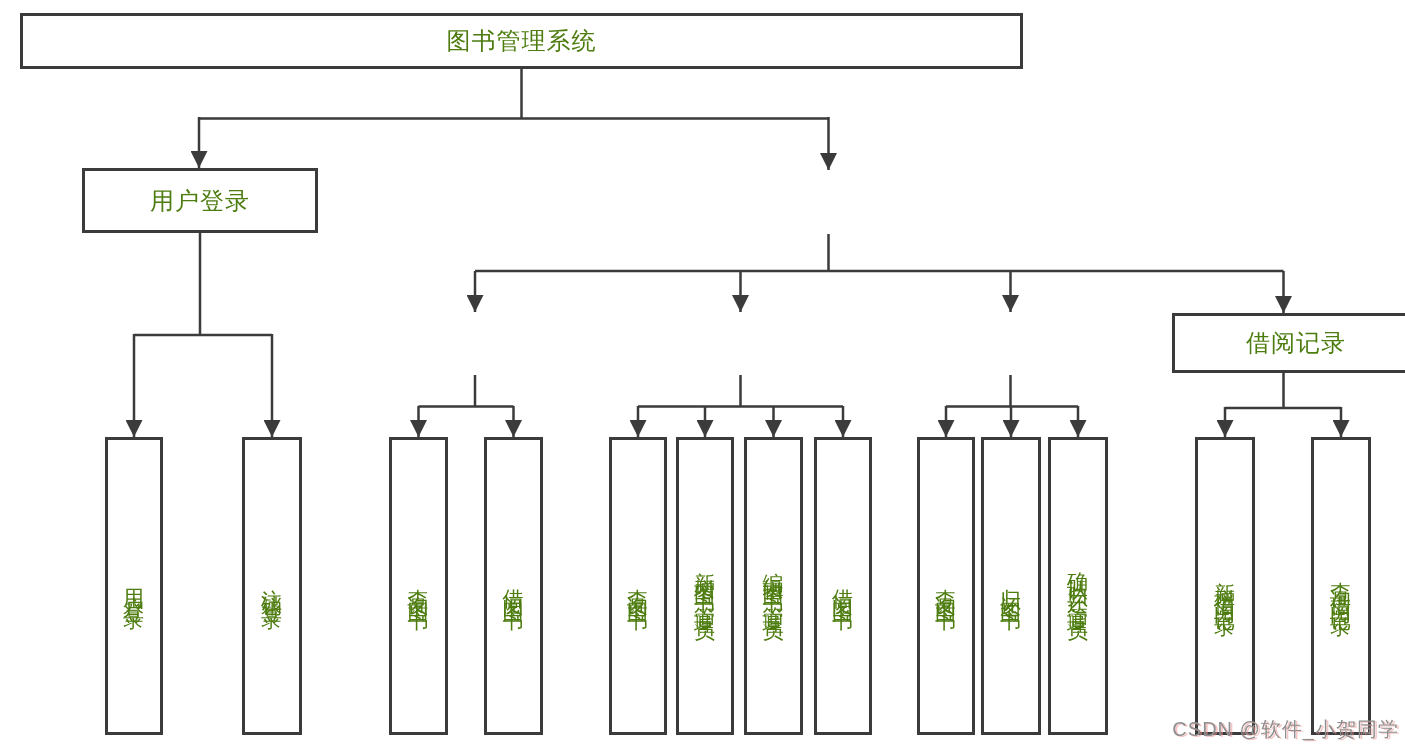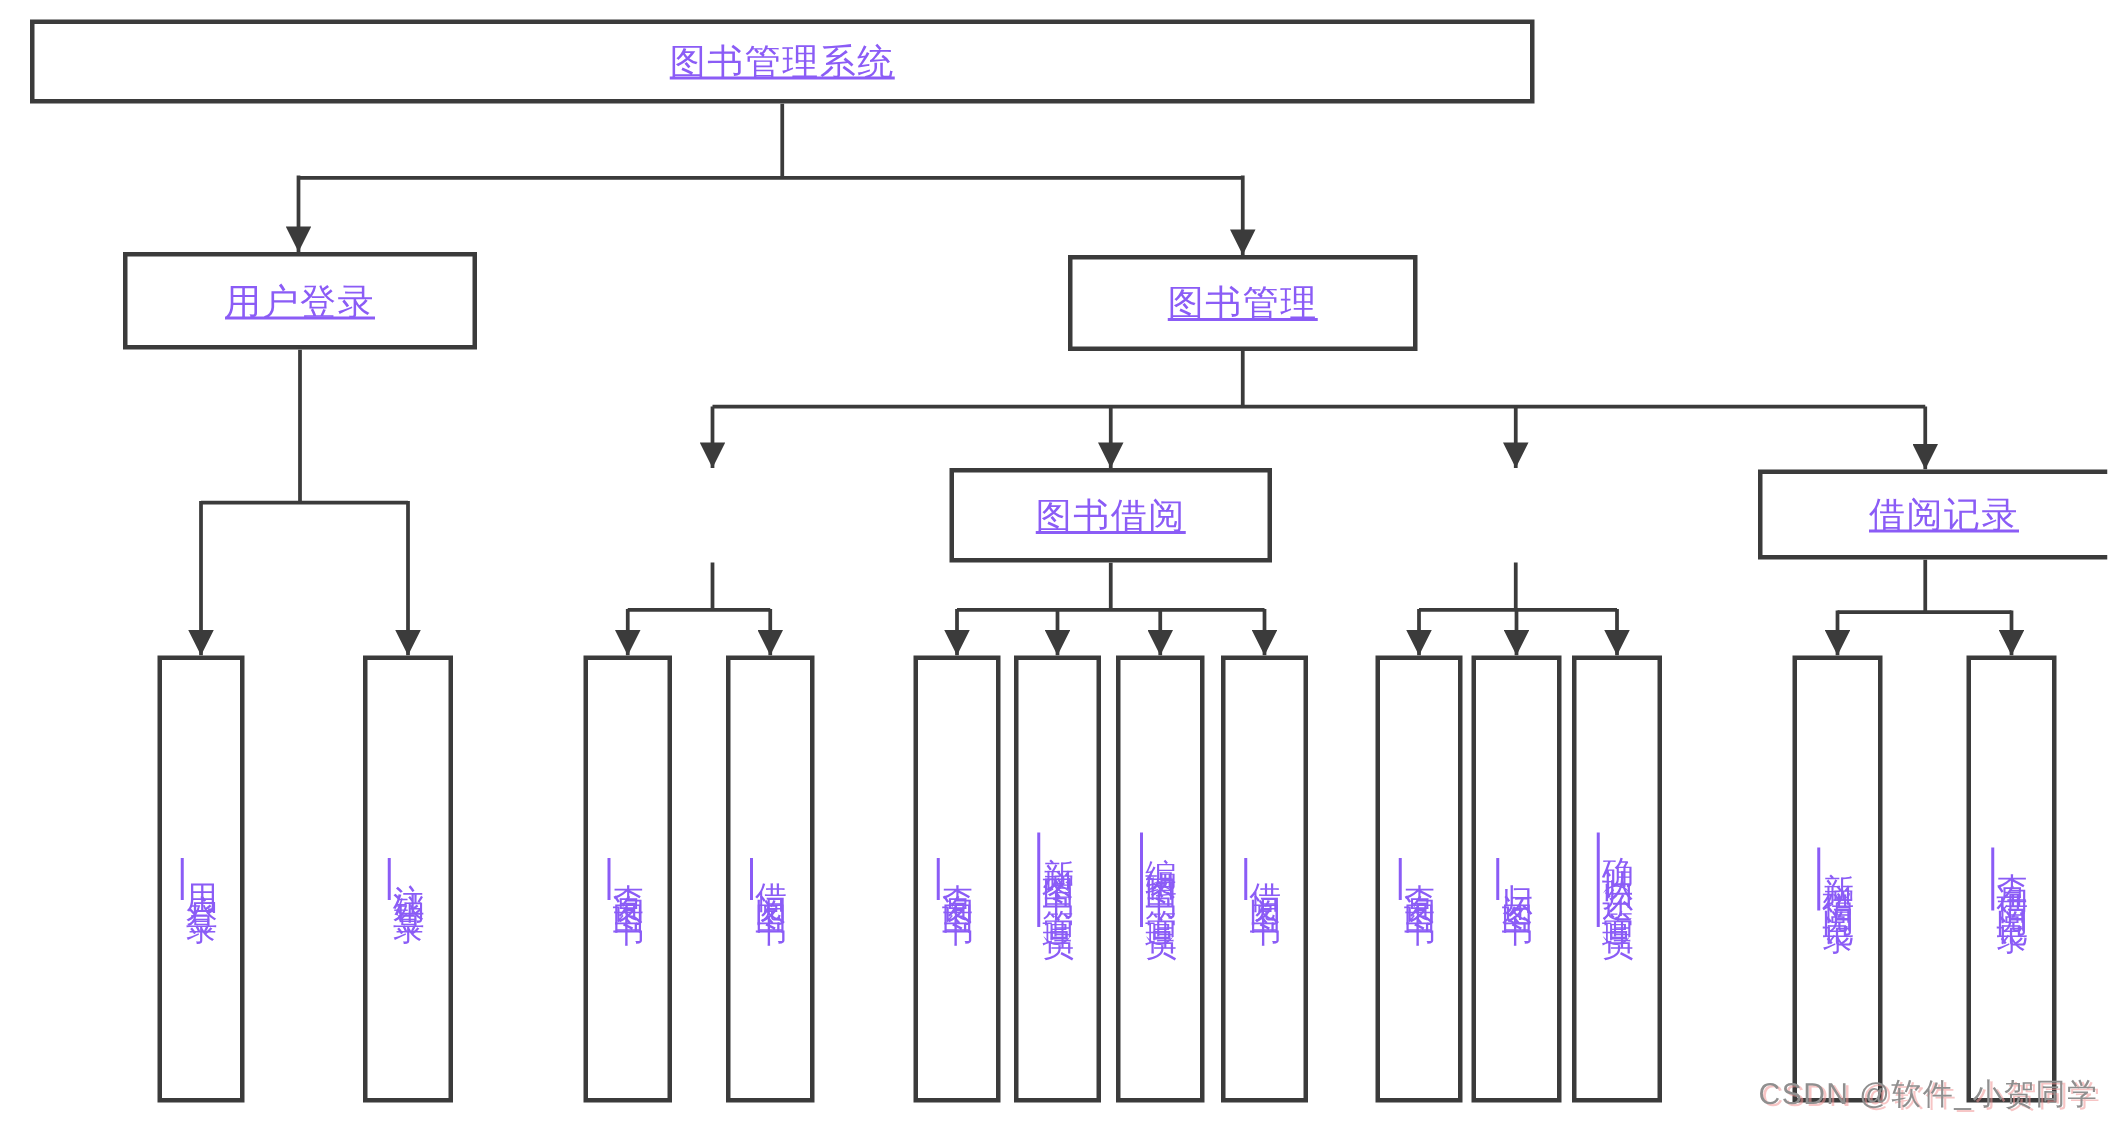--- a/index.html
+++ b/index.html
@@ -27,22 +27,21 @@
     stroke-width: 2.5;
   }
   .node {
     position: absolute;
     box-sizing: border-box;
     border: 3px solid #3b3b3b;
     background: #ffffff;
     display: flex;
     align-items: center;
     justify-content: center;
-    color: #8b5cf6;
-    text-decoration: underline;
+    color: #4d7c0f;
   }
   .node.h span {
     font-size: 24px;
     letter-spacing: 1px;
     white-space: nowrap;
   }
   .node.v span {
     writing-mode: vertical-rl;
     text-orientation: mixed;
     font-size: 21px;
@@ -107,27 +106,21 @@
     <path class="wire" d="M1341,407 V437" marker-end="url(#arrow)"></path>
   </svg>
 
   <div class="node h" style="left:20px; top:13px; width:1003px; height:56px">
     <span>图书管理系统</span>
   </div>
 
   <div class="node h" style="left:82px; top:168px; width:236px; height:65px">
     <span>用户登录</span>
   </div>
-  <div class="node h" style="left:712px; top:170px; width:233px; height:64px">
-    <span>图书管理</span>
-  </div>
 
-  <div class="node h" style="left:633px; top:312px; width:215px; height:63px">
-    <span>图书借阅</span>
-  </div>
   <div class="node h" style="left:1172px; top:313px; width:248px; height:60px">
     <span>借阅记录</span>
   </div>
 
   <div class="node v" style="left:105px; top:437px; width:58px; height:298px">
     <span>用户登录</span>
   </div>
   <div class="node v" style="left:242px; top:437px; width:60px; height:298px">
     <span>注销登录</span>
   </div>

